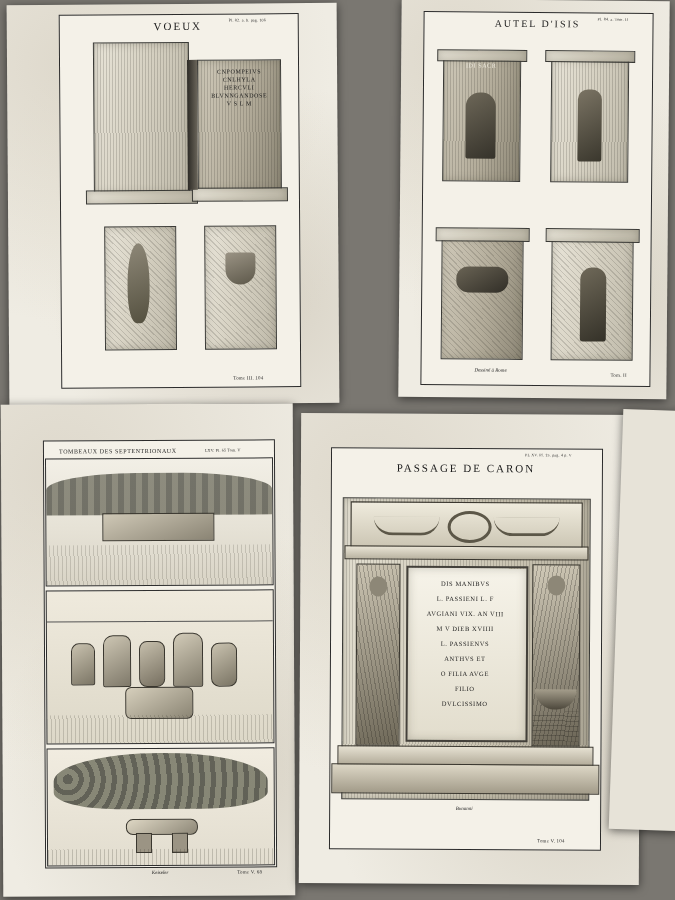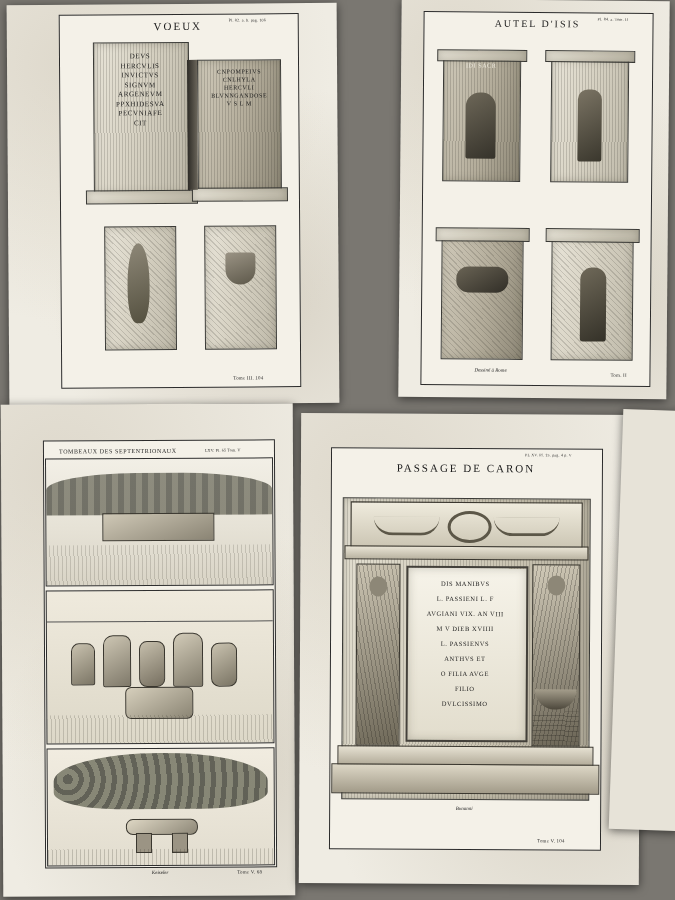--- a/index.html
+++ b/index.html
@@ -107,21 +107,20 @@
     <div class="frame" style="left:52px;top:10px;width:238px;height:372px;"></div>
 
     <div class="ttl" style="left:52px;top:16px;width:238px;font-size:11px;">VOEUX</div>
 
     <div class="tiny" style="left:222px;top:14px;">Pl. 82. a. b. pag. 106</div>
 
     <div class="stone" style="left:86px;top:38px;width:94px;height:150px;">
       <div class="hatch"></div>
     </div>
     <div class="stone" style="left:78px;top:186px;width:110px;height:12px;"></div>
-    <div class="inscr" style="left:86px;top:48px;width:94px;">DEVS<br>HERCVLIS<br>INVICTVS<br>SIGNVM<br>ARGENEVM<br>PPXHIDESVA<br>PECVNIAFE<br>CIT</div>
 
     <div class="stone dark" style="left:190px;top:56px;width:82px;height:130px;">
       <div class="hatch"></div>
     </div>
     <div class="stone" style="left:184px;top:184px;width:94px;height:12px;"></div>
     <div class="inscr small" style="left:192px;top:64px;width:80px;">CNPOMPEIVS<br>CNLHYLA<br>HERCVLI<br>BLVNNGANDOSE<br>V S L M</div>
 
     <div style="position:absolute;left:180px;top:56px;width:10px;height:130px;background:linear-gradient(90deg,#2d2b26,#6a655a);"></div>
 
     <div class="stone" style="left:96px;top:222px;width:70px;height:122px;">

